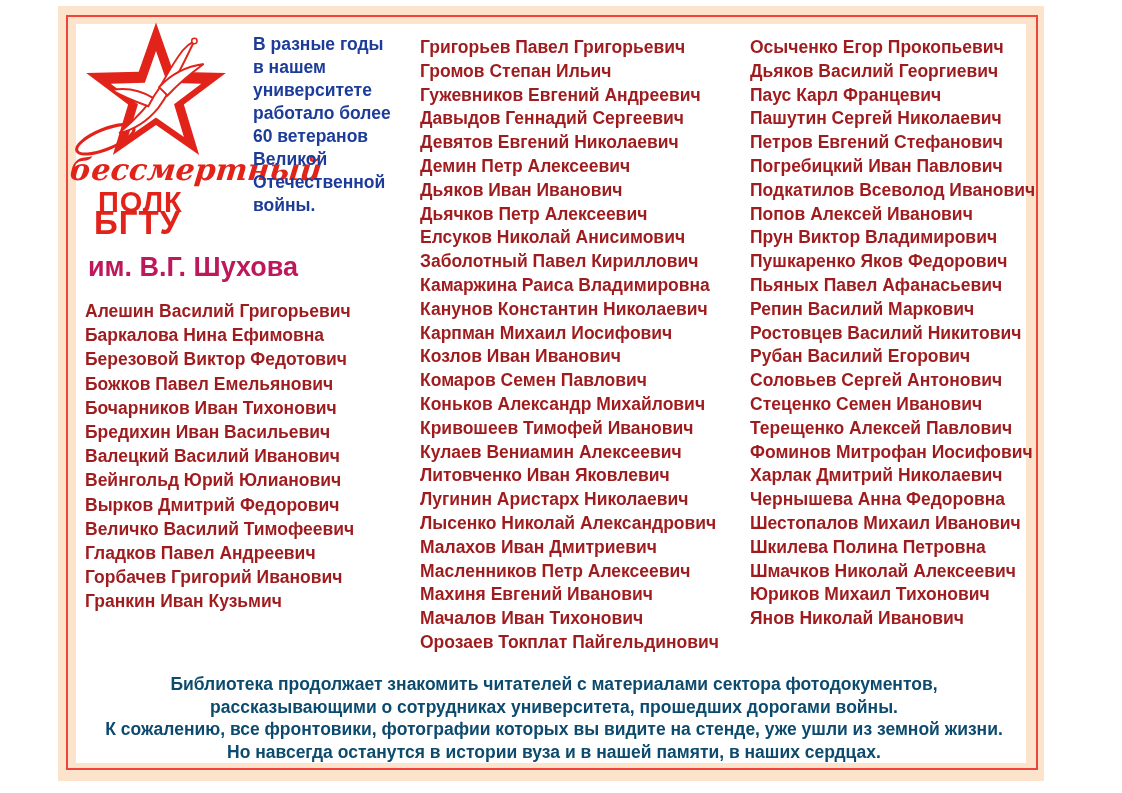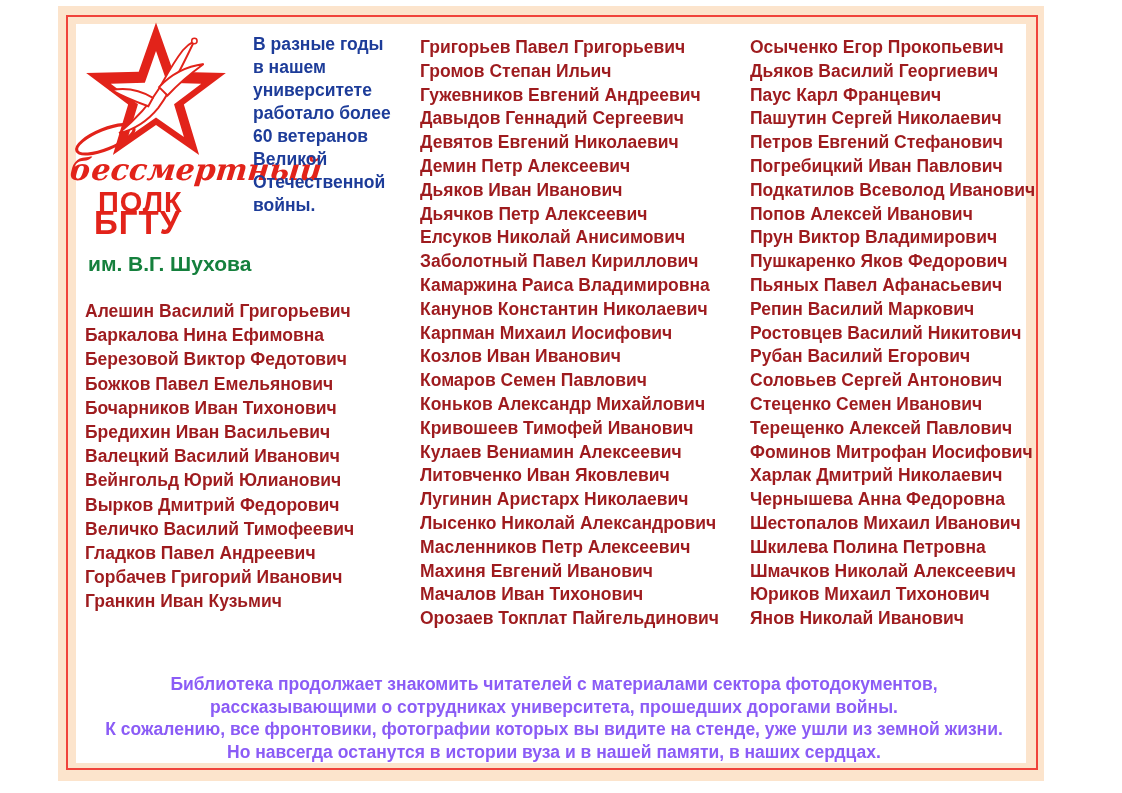--- a/index.html
+++ b/index.html
@@ -17,32 +17,32 @@
     box-sizing:border-box; border:2px solid #F0433B; pointer-events:none;
   }
   .logo-star { position:absolute; left:68px; top:18px; width:176px; height:142px; }
   .logo-script {
     position:absolute; left:70px; top:152px; width:185px;
     font-family:"DejaVu Serif", serif; font-style:italic; font-weight:bold;
     color:#E2231A; font-size:30px; transform:skewX(-6deg); white-space:nowrap;
   }
   .logo-polk  { position:absolute; left:98px;  top:186px; color:#E2231A; font-weight:bold; font-size:29px; letter-spacing:1px; }
   .logo-bgtu  { position:absolute; left:94px;  top:204px; color:#E2231A; font-weight:bold; font-size:33px; letter-spacing:1px; }
-  .logo-im    { position:absolute; left:88px;  top:252px; color:#15803d; font-weight:bold; font-size:21px; white-space:nowrap; }
+  .logo-im    { position:absolute; left:88px;  top:252px; color:#be185d; font-weight:bold; font-size:27px; white-space:nowrap; }
   .intro {
     position:absolute; left:253px; top:33px; width:165px;
     font-weight:bold; color:#1D3C99; font-size:17.5px; line-height:23px;
   }
   .col { position:absolute; font-weight:bold; color:#9E1B1E; font-size:17.5px; white-space:nowrap; }
   .col-1 { left:85px;  top:299px; line-height:24.2px; }
   .col-2 { left:420px; top:36px;  line-height:23.8px; }
   .col-3 { left:750px; top:36px;  line-height:23.8px; }
   .footer {
     position:absolute; left:80px; top:673px; width:948px; text-align:center;
-    font-weight:bold; color:#8b5cf6; font-size:17.5px; line-height:22.5px;
+    font-weight:bold; color:#0c4a6e; font-size:17.5px; line-height:22.5px;
   }
 </style>
 </head>
 <body>
 
 <div class="peach-frame"></div>
 <div class="red-frame"></div>
 
 <svg class="logo-star" viewBox="0 0 200 185" aria-hidden="true">
   <ellipse cx="34" cy="158" rx="40" ry="13" transform="rotate(-22 34 158)" fill="none" stroke="#E2231A" stroke-width="4"></ellipse>
@@ -100,20 +100,21 @@
     <div>Канунов Константин Николаевич</div>
     <div>Карпман Михаил Иосифович</div>
     <div>Козлов Иван Иванович</div>
     <div>Комаров Семен Павлович</div>
     <div>Коньков Александр  Михайлович</div>
     <div>Кривошеев Тимофей Иванович</div>
     <div>Кулаев Вениамин Алексеевич</div>
     <div>Литовченко Иван Яковлевич</div>
     <div>Лугинин Аристарх Николаевич</div>
     <div>Лысенко Николай Александрович</div>
+    <div>Малахов Иван Дмитриевич</div>
     <div>Масленников Петр Алексеевич</div>
     <div>Махиня Евгений Иванович</div>
     <div>Мачалов Иван Тихонович</div>
     <div>Орозаев Токплат Пайгельдинович</div>
   </div>
 <div class="col col-3">
     <div>Осыченко Егор Прокопьевич</div>
     <div>Дьяков Василий Георгиевич</div>
     <div>Паус Карл Францевич</div>
     <div>Пашутин Сергей Николаевич</div>

